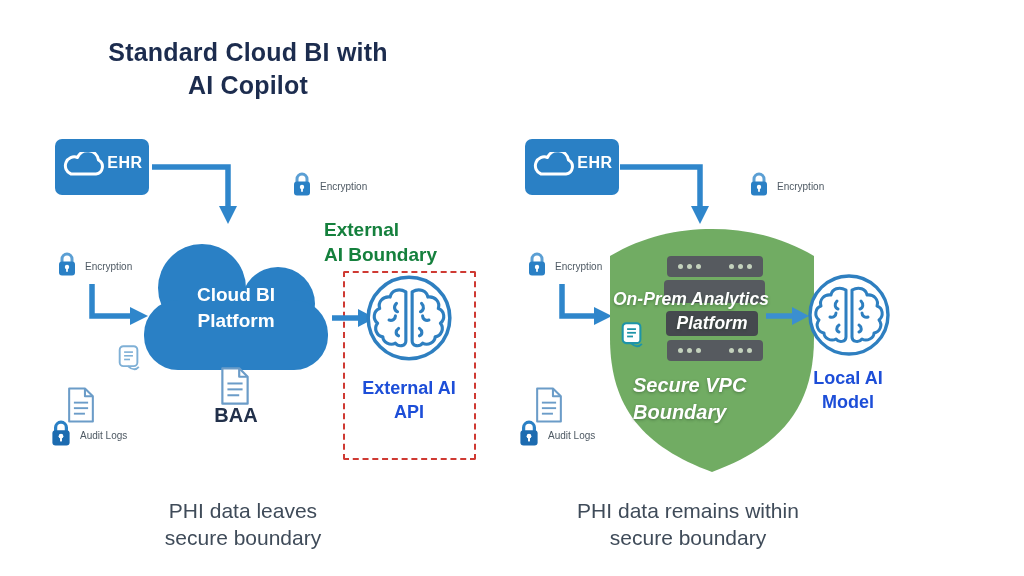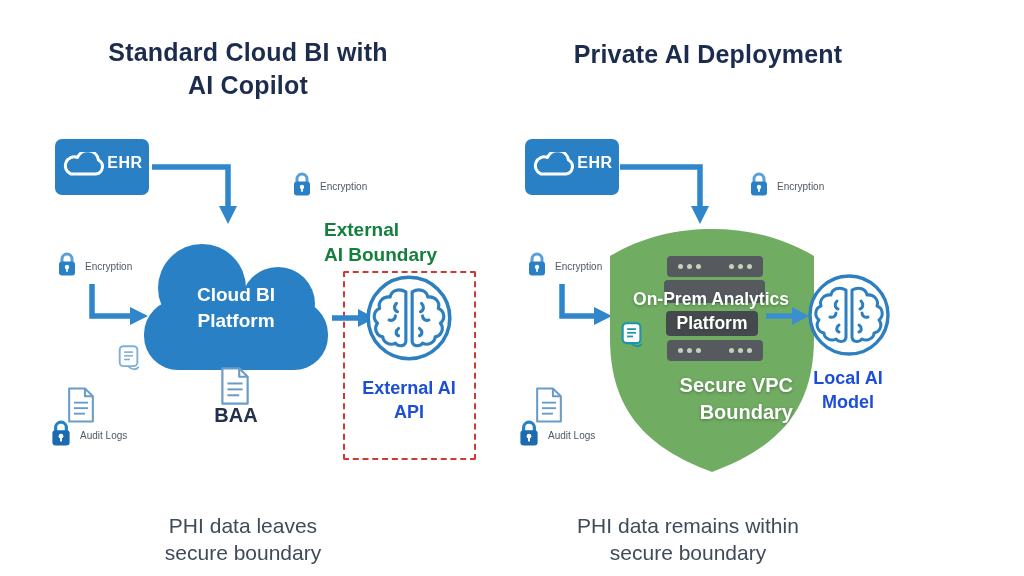--- a/index.html
+++ b/index.html
@@ -22,33 +22,34 @@
   .cloud-text{
     width:196px;text-align:center;color:#ffffff;font-weight:bold;font-size:19px;line-height:26px;
     padding-top:48px;
   }
   .red-title{width:170px;color:#15803d;font-weight:bold;font-size:19px;line-height:25px;}
   .dashed-box{
     width:133px;height:189px;border:2.5px dashed #cf3a33;border-radius:2px;box-sizing:border-box;
   }
   .dark-label{font-weight:bold;color:#1d4ed8;font-size:18px;line-height:24px;text-align:center;}
   .baa-label{font-weight:bold;color:#22304a;font-size:20px;text-align:center;}
-  .caption{font-size:21px;color:#3f4b59;text-align:center;line-height:27px;margin-top:15px;}
+  .caption{font-size:21px;color:#3f4b59;text-align:center;line-height:27px;}
   .server-row{
     background:#565a5f;border-radius:4px;display:flex;align-items:center;
     justify-content:space-between;padding:0 11px;box-sizing:border-box;
   }
   .dot-group{display:flex;gap:4px;}
   .dot{width:5px;height:5px;border-radius:50%;background:#c4d2bd;}
   .platform-box{
     background:#45494e;border-radius:4px;display:flex;align-items:center;justify-content:center;
   }
   .shield-white{
-    color:#ffffff;font-weight:bold;text-align:right;text-shadow:0 1px 3px rgba(30,60,30,.45);
+    color:#ffffff;font-weight:bold;text-align:left;text-shadow:0 1px 3px rgba(30,60,30,.45);
     white-space:nowrap;
+    font-style:italic;
   }
 </style>
 </head>
 <body>
 
 <div id="stage">
 
   <div class="abs panel-title" style="left:57px;top:36px;width:382px;">
     <span style="display:block">Standard Cloud BI with</span>
     <span style="display:block">AI Copilot</span>
@@ -172,21 +173,20 @@
   <div class="abs dark-label" style="left:350px;top:376px;width:118px;">
     <span style="display:block">External AI</span>
     <span style="display:block">API</span>
   </div>
 
   <div class="abs caption" style="left:143px;top:497px;width:200px;">
     <span style="display:block">PHI data leaves</span>
     <span style="display:block">secure boundary</span>
   </div>
 
-  <div class="abs panel-title" style="left:538px;top:38px;width:340px;">Private AI Deployment</div>
 
   <div class="abs ehr-box" style="left:525px;top:139px;">
     <span>
       <svg width="46" height="27" viewBox="0 0 46 27">
         <path d="M10 22 H35 A7.5 7.5 0 0 0 37.5 8 A11 11 0 0 0 16.5 5.5 A8.5 8.5 0 0 0 10 22 Z" fill="none" stroke="#ffffff" stroke-width="3" stroke-linejoin="round"></path>
       </svg>
     </span>
     <span class="ehr-label">EHR</span>
   </div>
 

